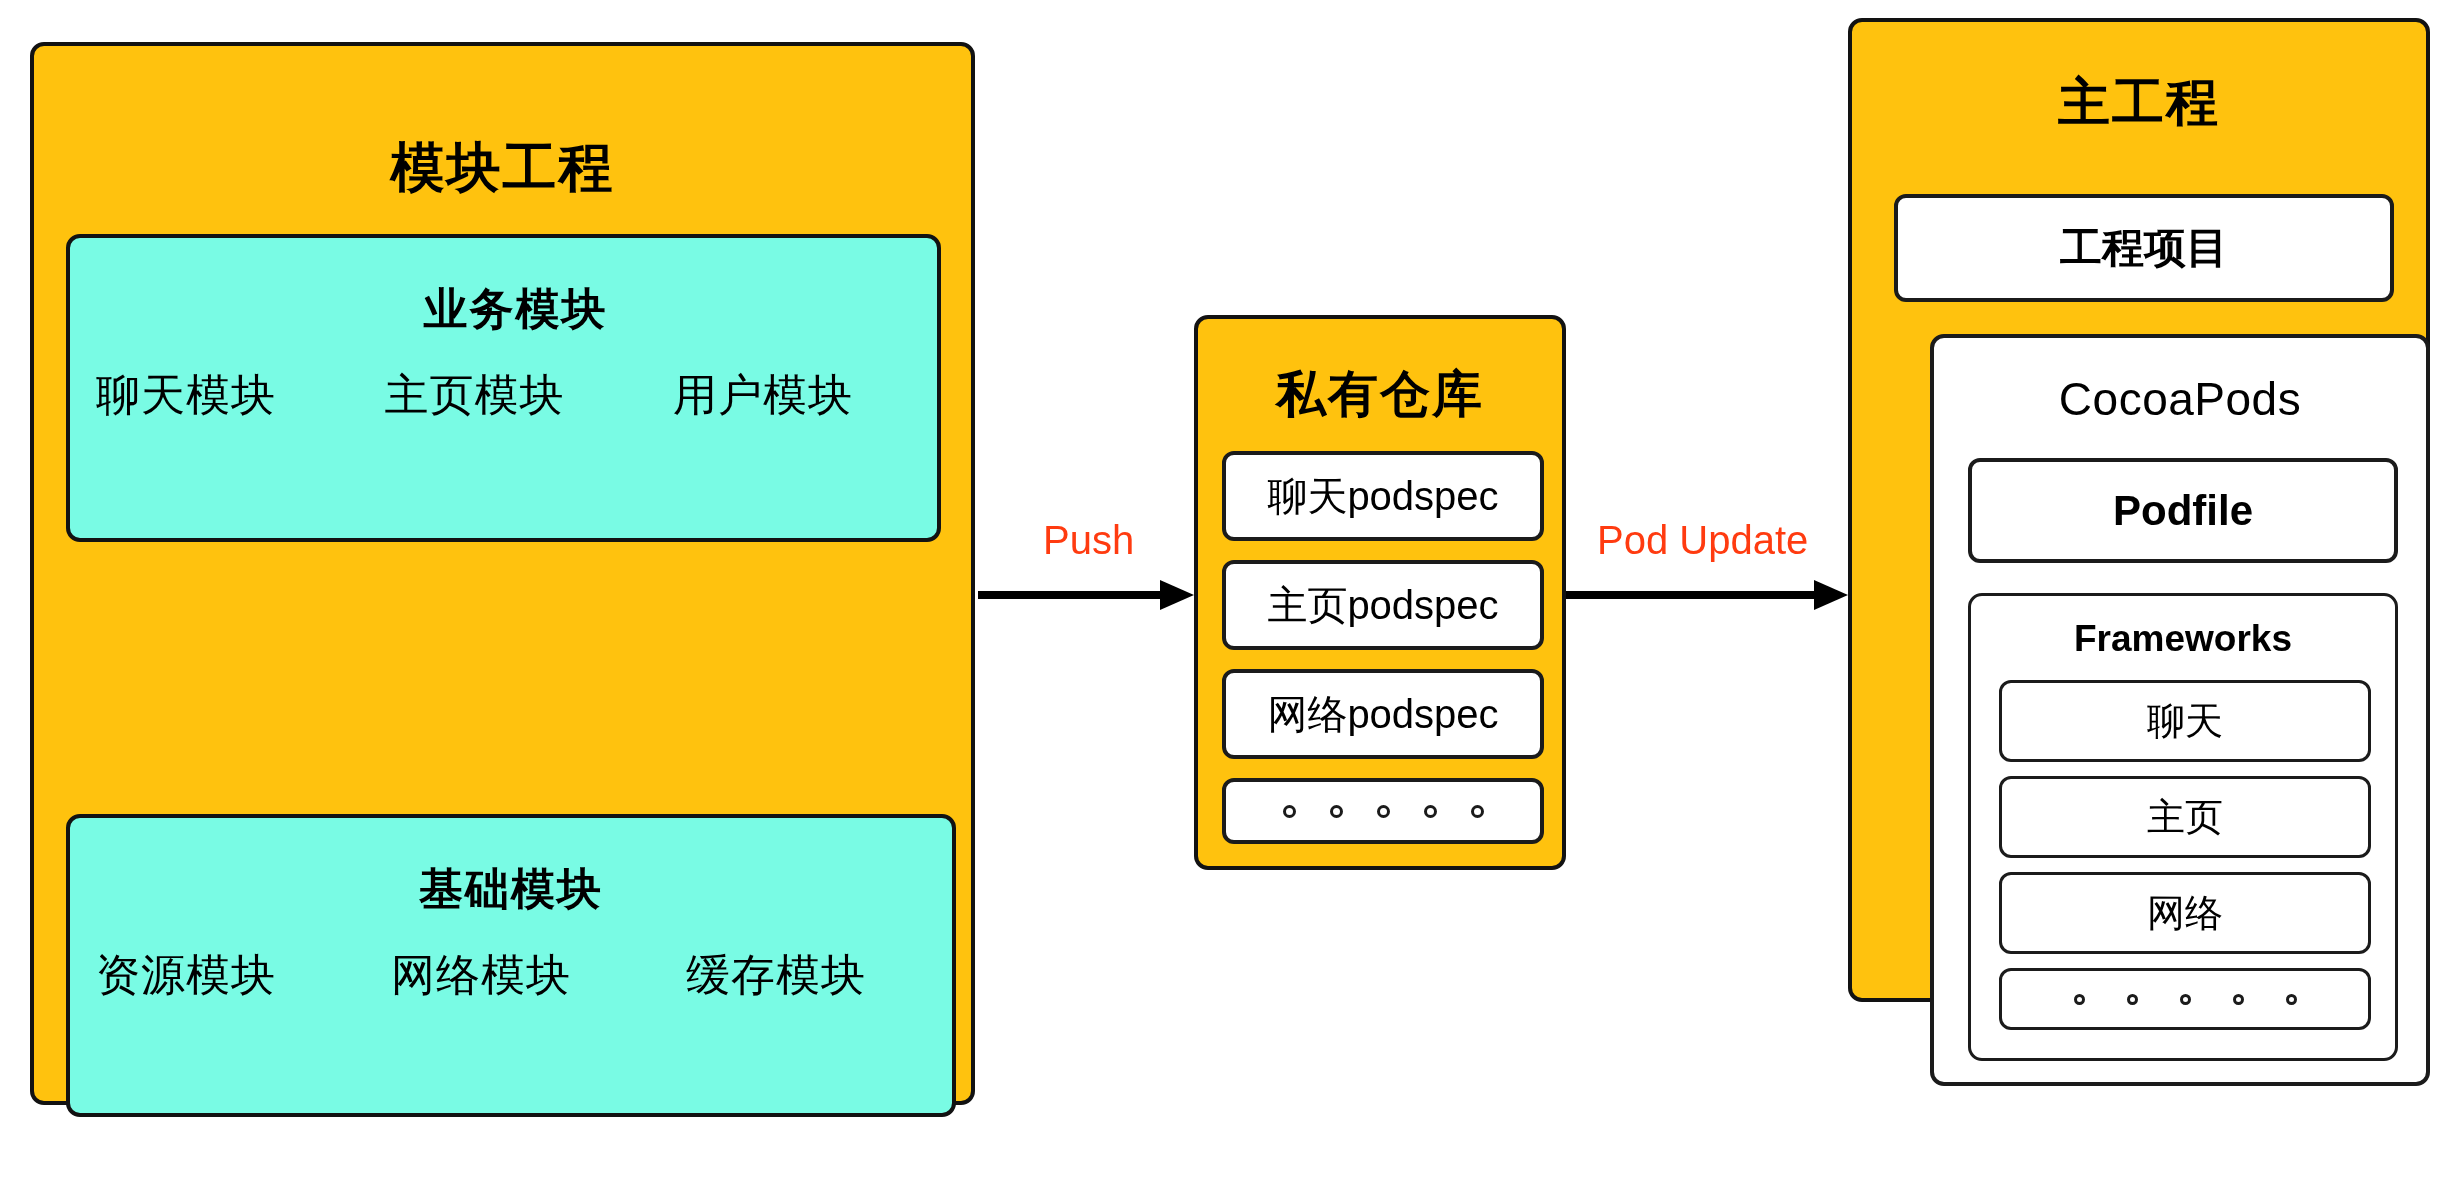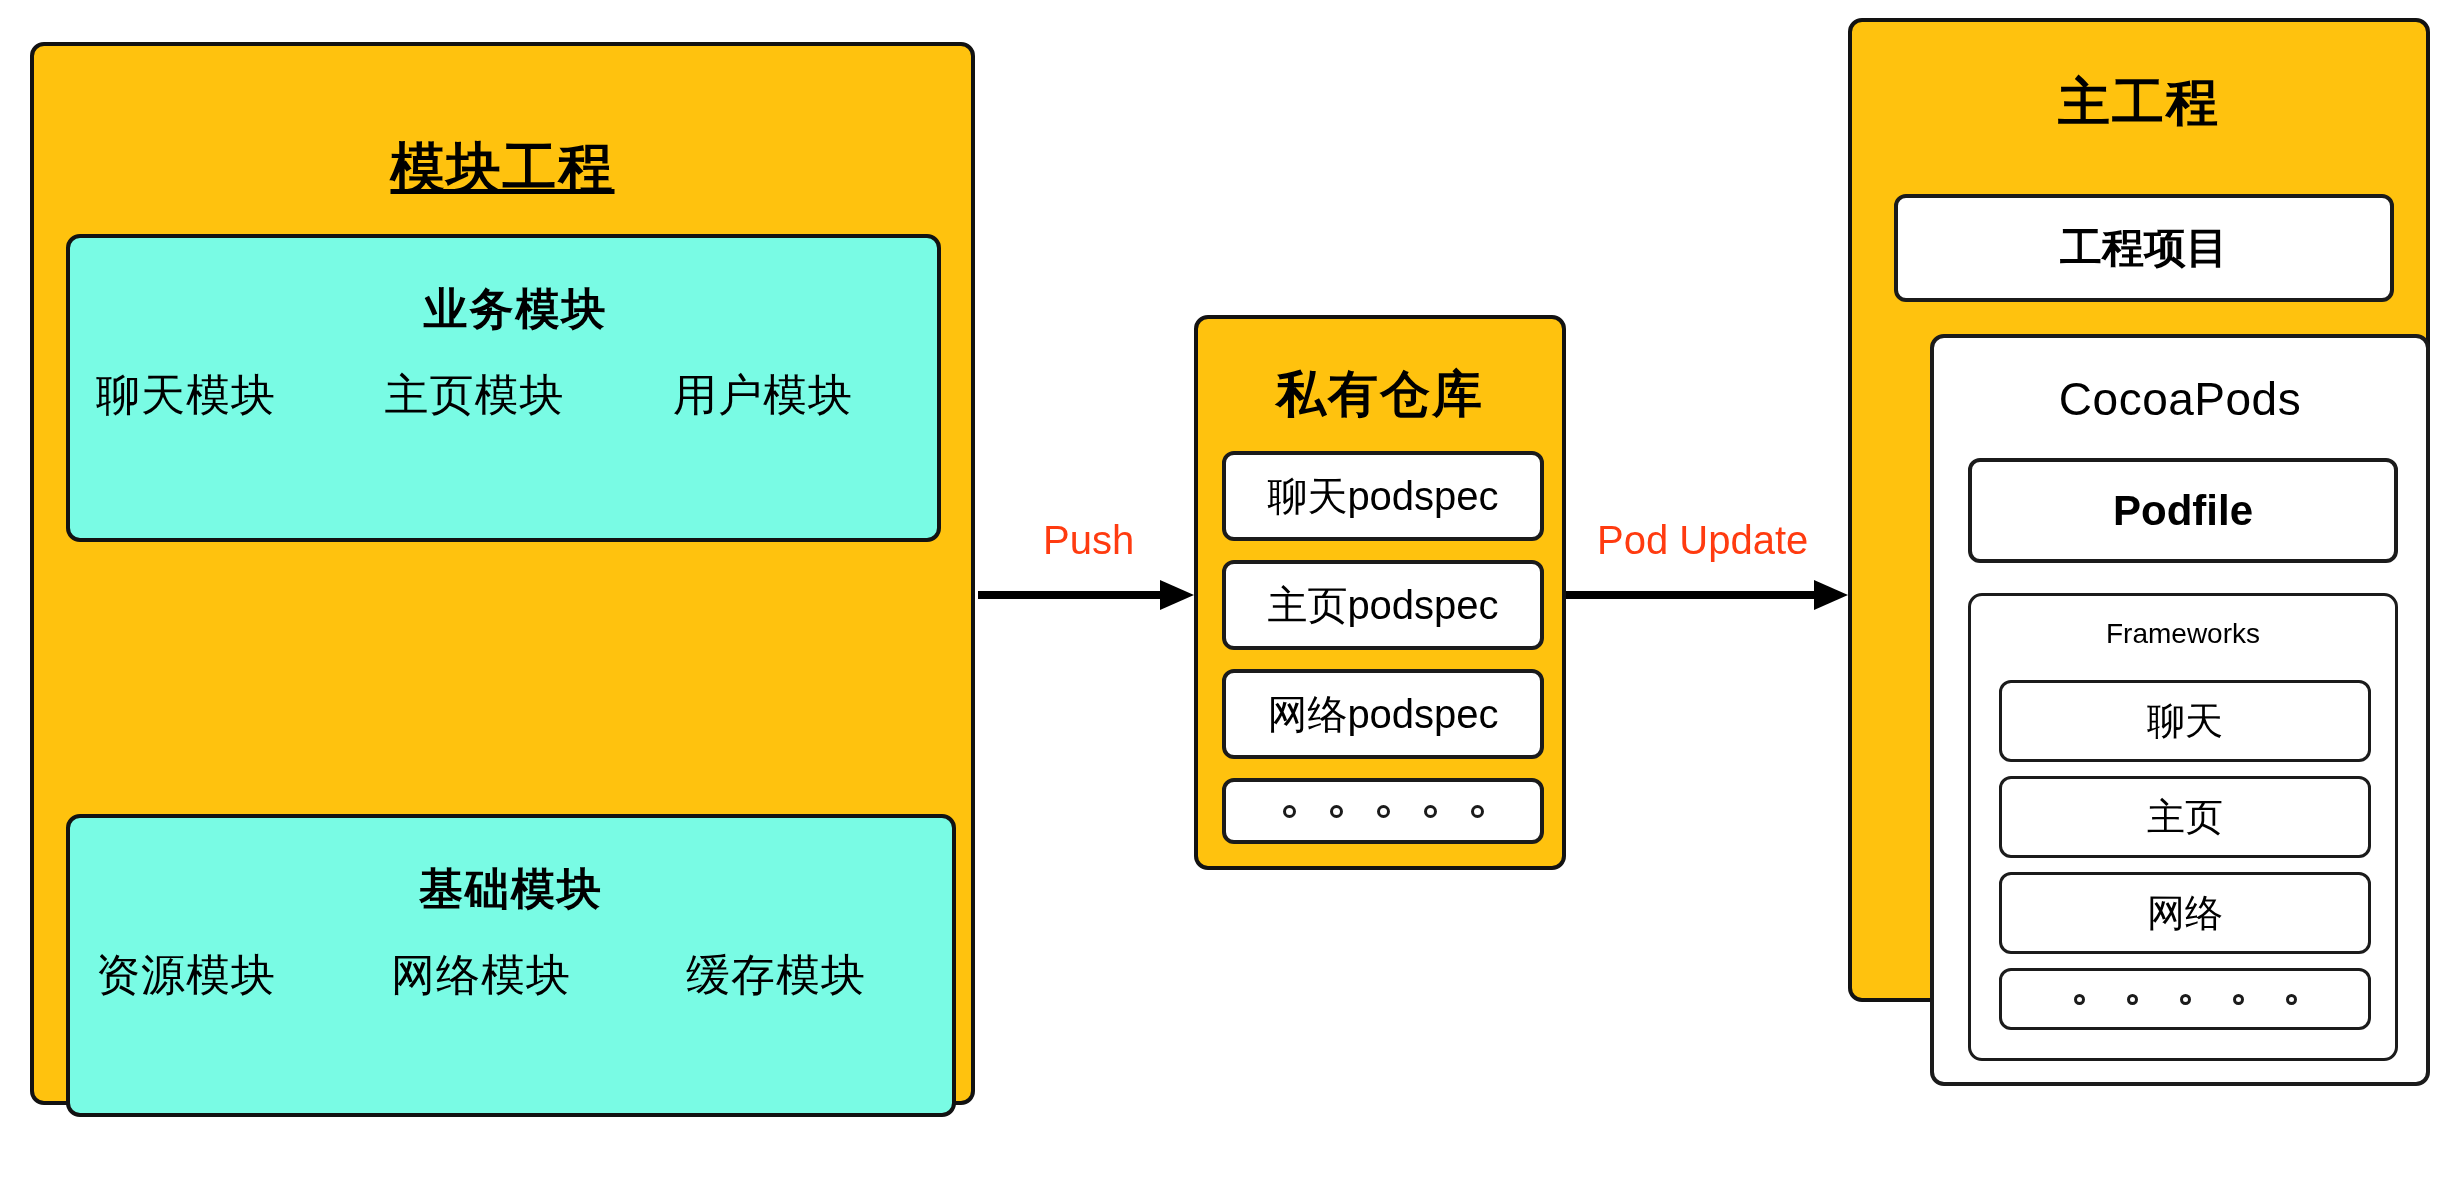--- a/index.html
+++ b/index.html
@@ -43,21 +43,21 @@
   .title-xl {
     position: absolute;
     width: 100%;
     text-align: center;
     font-weight: bold;
     color: #000;
   }
 
   
   #module-project { left: 30px; top: 42px; width: 945px; height: 1063px; }
-  #module-project .proj-title { top: 86px; font-size: 54px; letter-spacing: 2px; text-decoration: underline; }
+  #module-project .proj-title { top: 86px; font-size: 54px; letter-spacing: 2px; }
 
   #business-group { left: 32px; top: 188px; width: 875px; height: 308px; padding-left: 12px; }
   #business-group .grp-title { top: 42px; font-size: 44px; letter-spacing: 2px; }
   #foundation-group { left: 32px; top: 768px; width: 890px; height: 303px; }
   #foundation-group .grp-title { top: 42px; font-size: 44px; letter-spacing: 2px; text-align: center; }
 
   .mod-row { position: absolute; left: 0; top: 128px; width: 100%; height: 150px; }
   .mod-chip {
     position: relative;
     height: 148px;
@@ -83,21 +83,21 @@
     font-size: 42px; font-weight: bold;
   }
   #cocoapods-box { left: 42px; top: 312px; width: 500px; height: 752px; margin-left: 36px; }
   #cocoapods-box .cp-title { top: 34px; font-size: 46px; font-weight: normal; letter-spacing: 0.5px; }
 
   #podfile-chip {
     left: 34px; top: 120px; width: 430px; height: 105px;
     font-size: 42px; font-weight: bold;
   }
   #frameworks-box { left: 34px; top: 255px; width: 430px; height: 468px; border-width:3px; }
-  #frameworks-box .fw-title { top: 22px; font-size: 28px; font-weight: normal; }
+  #frameworks-box .fw-title { top: 22px; font-size: 37px; font-weight: bold; }
 
   .fw-chip {
     left: 28px; width: 372px; height: 82px;
     font-size: 38px; border-width: 3px;
   }
 
   
   .dots { display: flex; align-items: center; gap: 34px; }
   .dots i {
     display: block; width: 13px; height: 13px;

